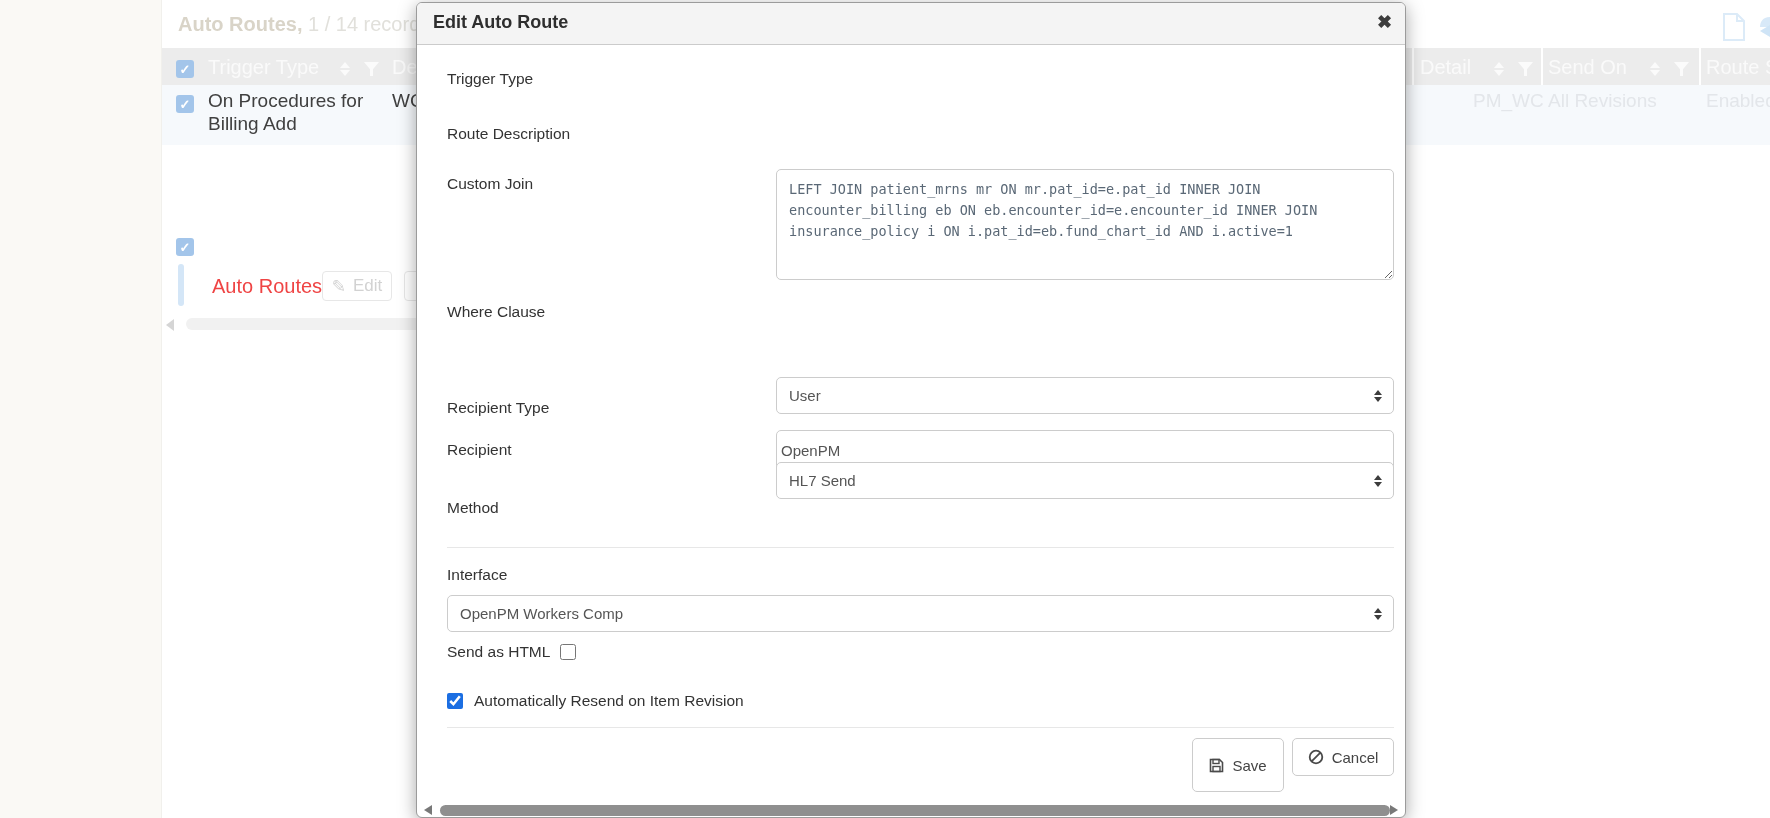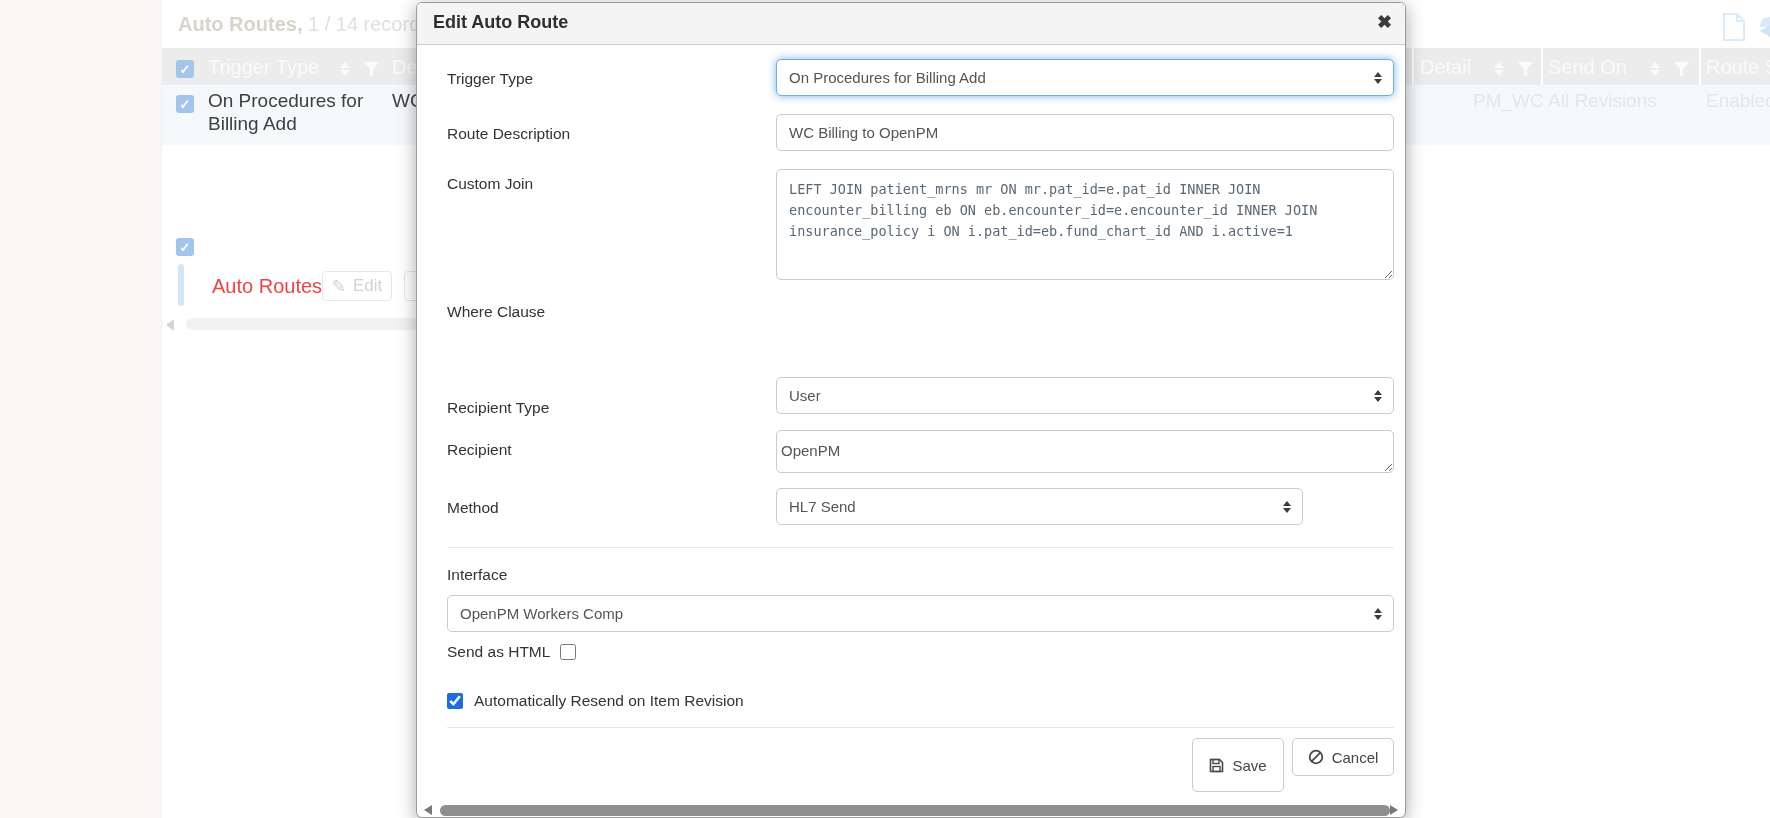--- a/index.html
+++ b/index.html
@@ -138,30 +138,22 @@
   <div class="abs bg-scroll-left"></div>
   <div class="abs bg-scroll-thumb"></div>
 
   <div class="abs modal">
 
     <div class="abs m-header"></div>
     <div class="abs m-title">Edit Auto Route</div>
     <div class="abs m-close">✖</div>
 
     <div class="abs f-label" style="top:67px">Trigger Type</div>
-    <div class="abs sel sel-focus" style="left:359px;top:56px;width:618px">
-      <span>On Procedures for Billing Add</span>
-      <span class="caret">
-          <i class="up"></i>
-          <i class="dn"></i>
-        </span>
-    </div>
 
     <div class="abs f-label" style="top:122px">Route Description</div>
-    <input class="abs txt" style="left: 359px; top: 111px; width: 618px; height: 37px;" value="WC Billing to OpenPM">
 
     <div class="abs f-label" style="top:172px">Custom Join</div>
     <textarea class="abs ta" style="left: 359px; top: 166px; width: 618px; height: 111px;" spellcheck="false">LEFT JOIN patient_mrns mr ON mr.pat_id=e.pat_id INNER JOIN
 encounter_billing eb ON eb.encounter_id=e.encounter_id INNER JOIN
 insurance_policy i ON i.pat_id=eb.fund_chart_id AND i.active=1</textarea>
 
     <div class="abs f-label" style="top:300px">Where Clause</div>
 
     <div class="abs f-label" style="top:396px">Recipient Type</div>
     <div class="abs sel" style="left:359px;top:374px;width:618px">
@@ -169,21 +161,21 @@
       <span class="caret">
           <i class="up"></i>
           <i class="dn"></i>
         </span>
     </div>
 
     <div class="abs f-label" style="top:438px">Recipient</div>
     <textarea class="abs ta ta-sans" style="left: 359px; top: 427px; width: 618px; height: 43px;" spellcheck="false">OpenPM</textarea>
 
     <div class="abs f-label" style="top:496px">Method</div>
-    <div class="abs sel" style="left:359px;top:485px;width:527px">
+    <div class="abs sel" style="left:359px;top:459px;width:618px">
       <span>HL7 Send</span>
       <span class="caret">
           <i class="up"></i>
           <i class="dn"></i>
         </span>
     </div>
 
     <div class="abs hr" style="top:544px"></div>
 
     <div class="abs f-label" style="top:563px">Interface</div>

